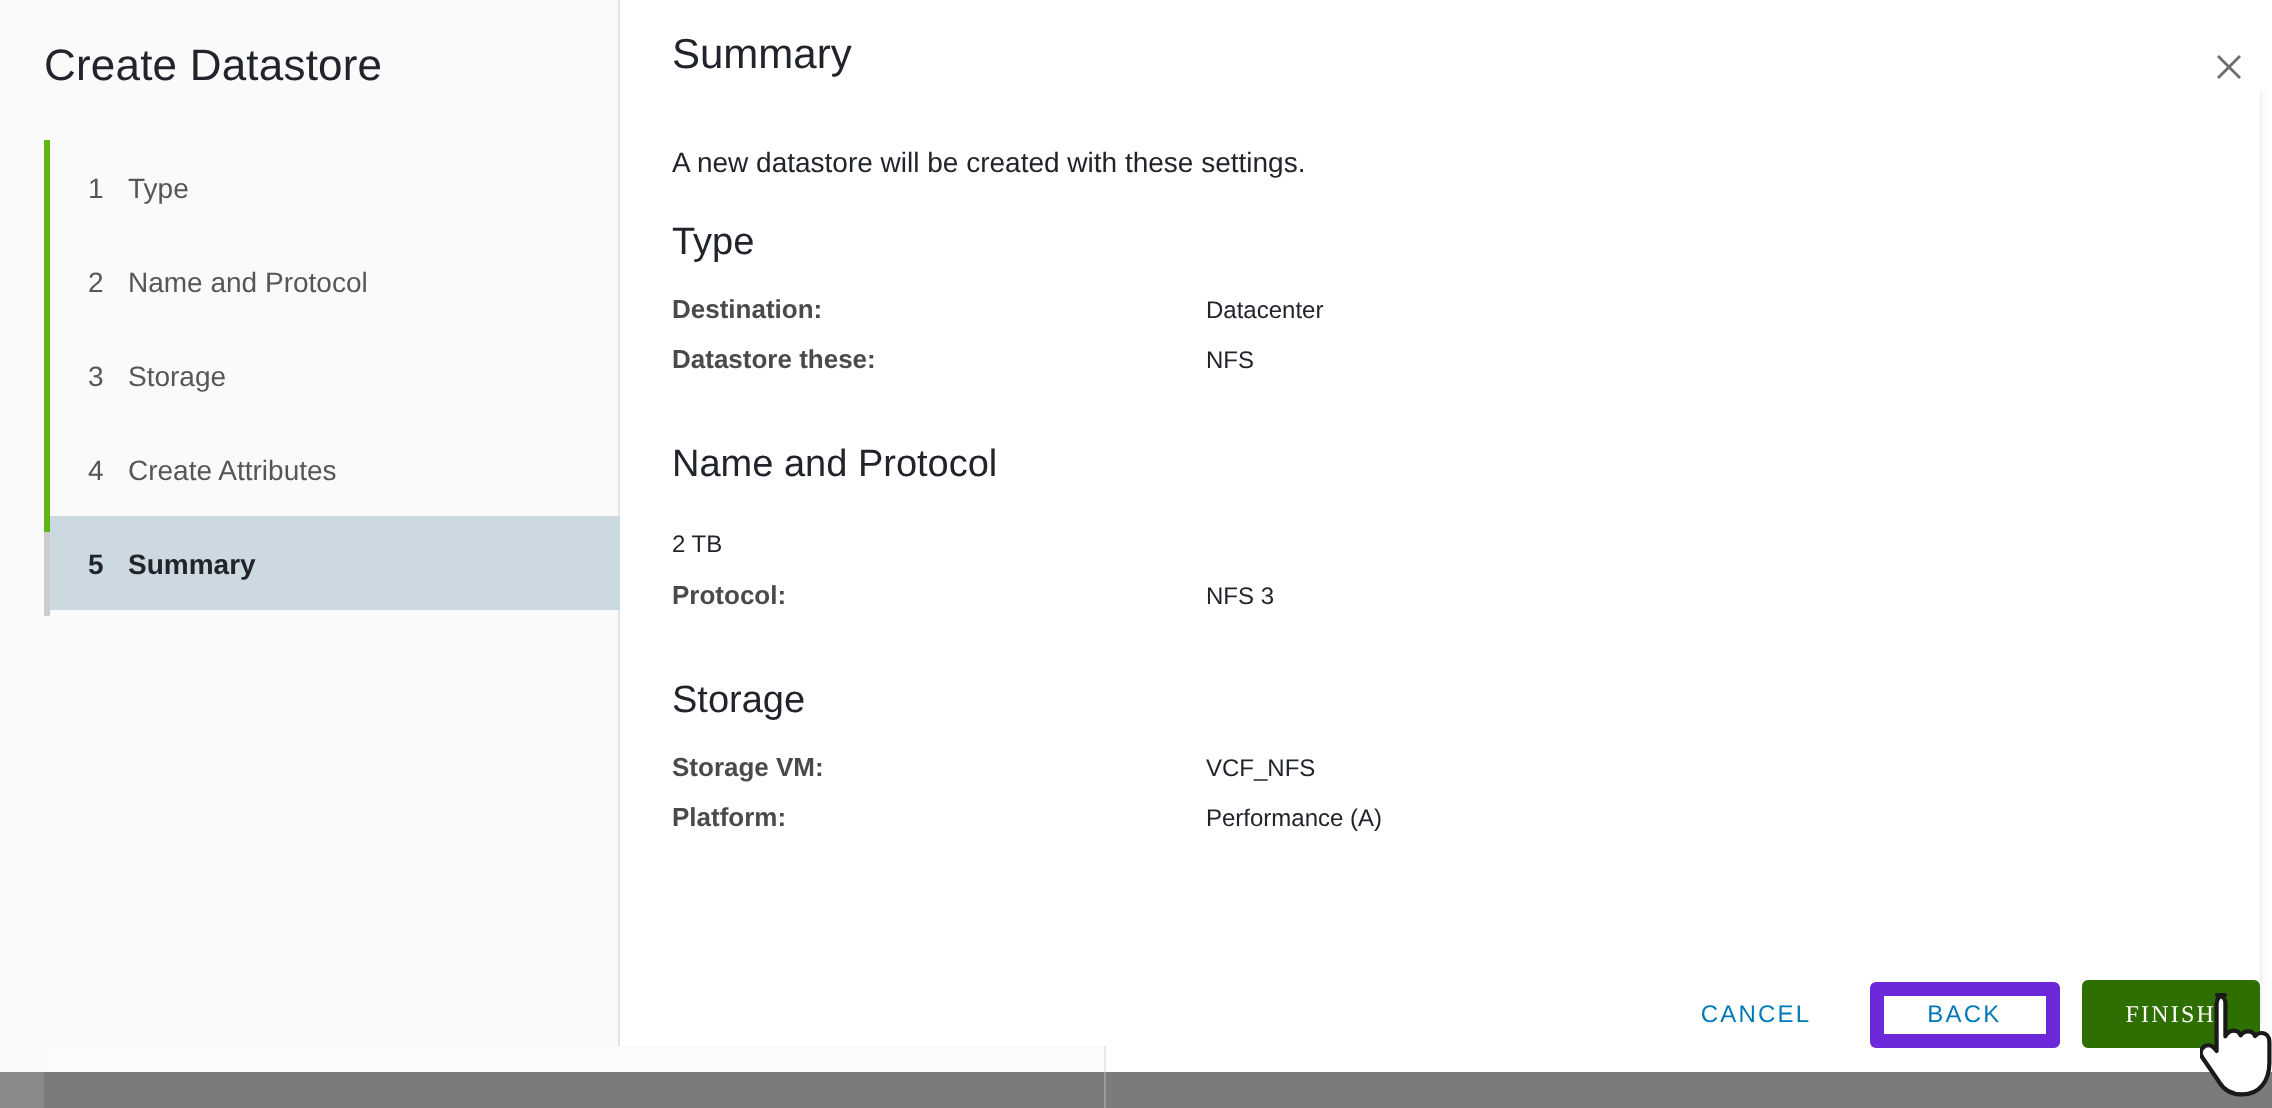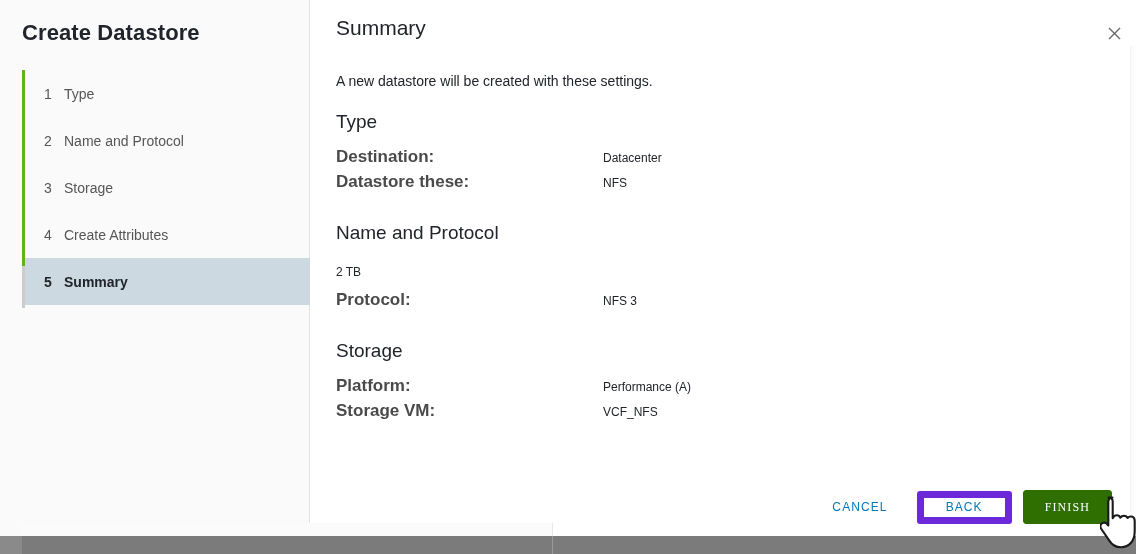--- a/index.html
+++ b/index.html
@@ -40,21 +40,21 @@
     background: #fafafa;
     border-right: 1px solid #e3e3e3;
     flex: 0 0 310px;
   }
 
   .wizard-title {
     position: absolute;
     left: 22px;
     top: 20px;
     font-size: 22px;
-    font-weight: 700;
+    font-weight: 400;
     color: #21242a;
     letter-spacing: .1px;
     white-space: nowrap;
   }
 
   .steps {
     position: absolute;
     left: 0;
     top: 70px;
     width: 310px;
@@ -170,41 +170,41 @@
   .row {
     display: flex;
     align-items: baseline;
     height: 25px;
   }
   .row.gap { margin-top: 7px; }
 
   .row .label {
     width: 267px;
     flex: 0 0 267px;
-    font-size: 17px;
+    font-size: 13px;
     font-weight: 700;
     color: #4a4a4a;
   }
   .row .value {
     font-size: 12px;
     font-weight: 400;
     color: #21242a;
   }
 
   
   .footer {
     position: absolute;
     left: 0;
     bottom: 0;
     width: 100%;
     height: 58px;
     display: flex;
     align-items: center;
     justify-content: flex-end;
-    padding-right: 24px;
+    padding-right: 6px;
     gap: 0;
   }
 
   .btn {
     font-family: "Liberation Sans", sans-serif;
     font-size: 12px;
     letter-spacing: 1.1px;
     font-weight: 400;
     height: 33px;
     cursor: pointer;
@@ -369,26 +369,26 @@
           </div>
           <div class="row">
             <span class="label">Protocol:</span>
             <span class="value">NFS 3</span>
           </div>
         </div>
 
         <div class="section">
           <div class="section-head">Storage</div>
           <div class="row">
+            <span class="label">Storage VM:</span>
+            <span class="value">VCF_NFS</span>
+          </div>
+          <div class="row">
             <span class="label">Platform:</span>
             <span class="value">Performance (A)</span>
-          </div>
-          <div class="row">
-            <span class="label">Storage VM:</span>
-            <span class="value">VCF_NFS</span>
           </div>
         </div>
 
       </div>
 
       <div class="scroll-track"></div>
 
       <div class="footer">
         <button class="btn btn-link">CANCEL</button>
         <button class="btn btn-outline">BACK</button>

